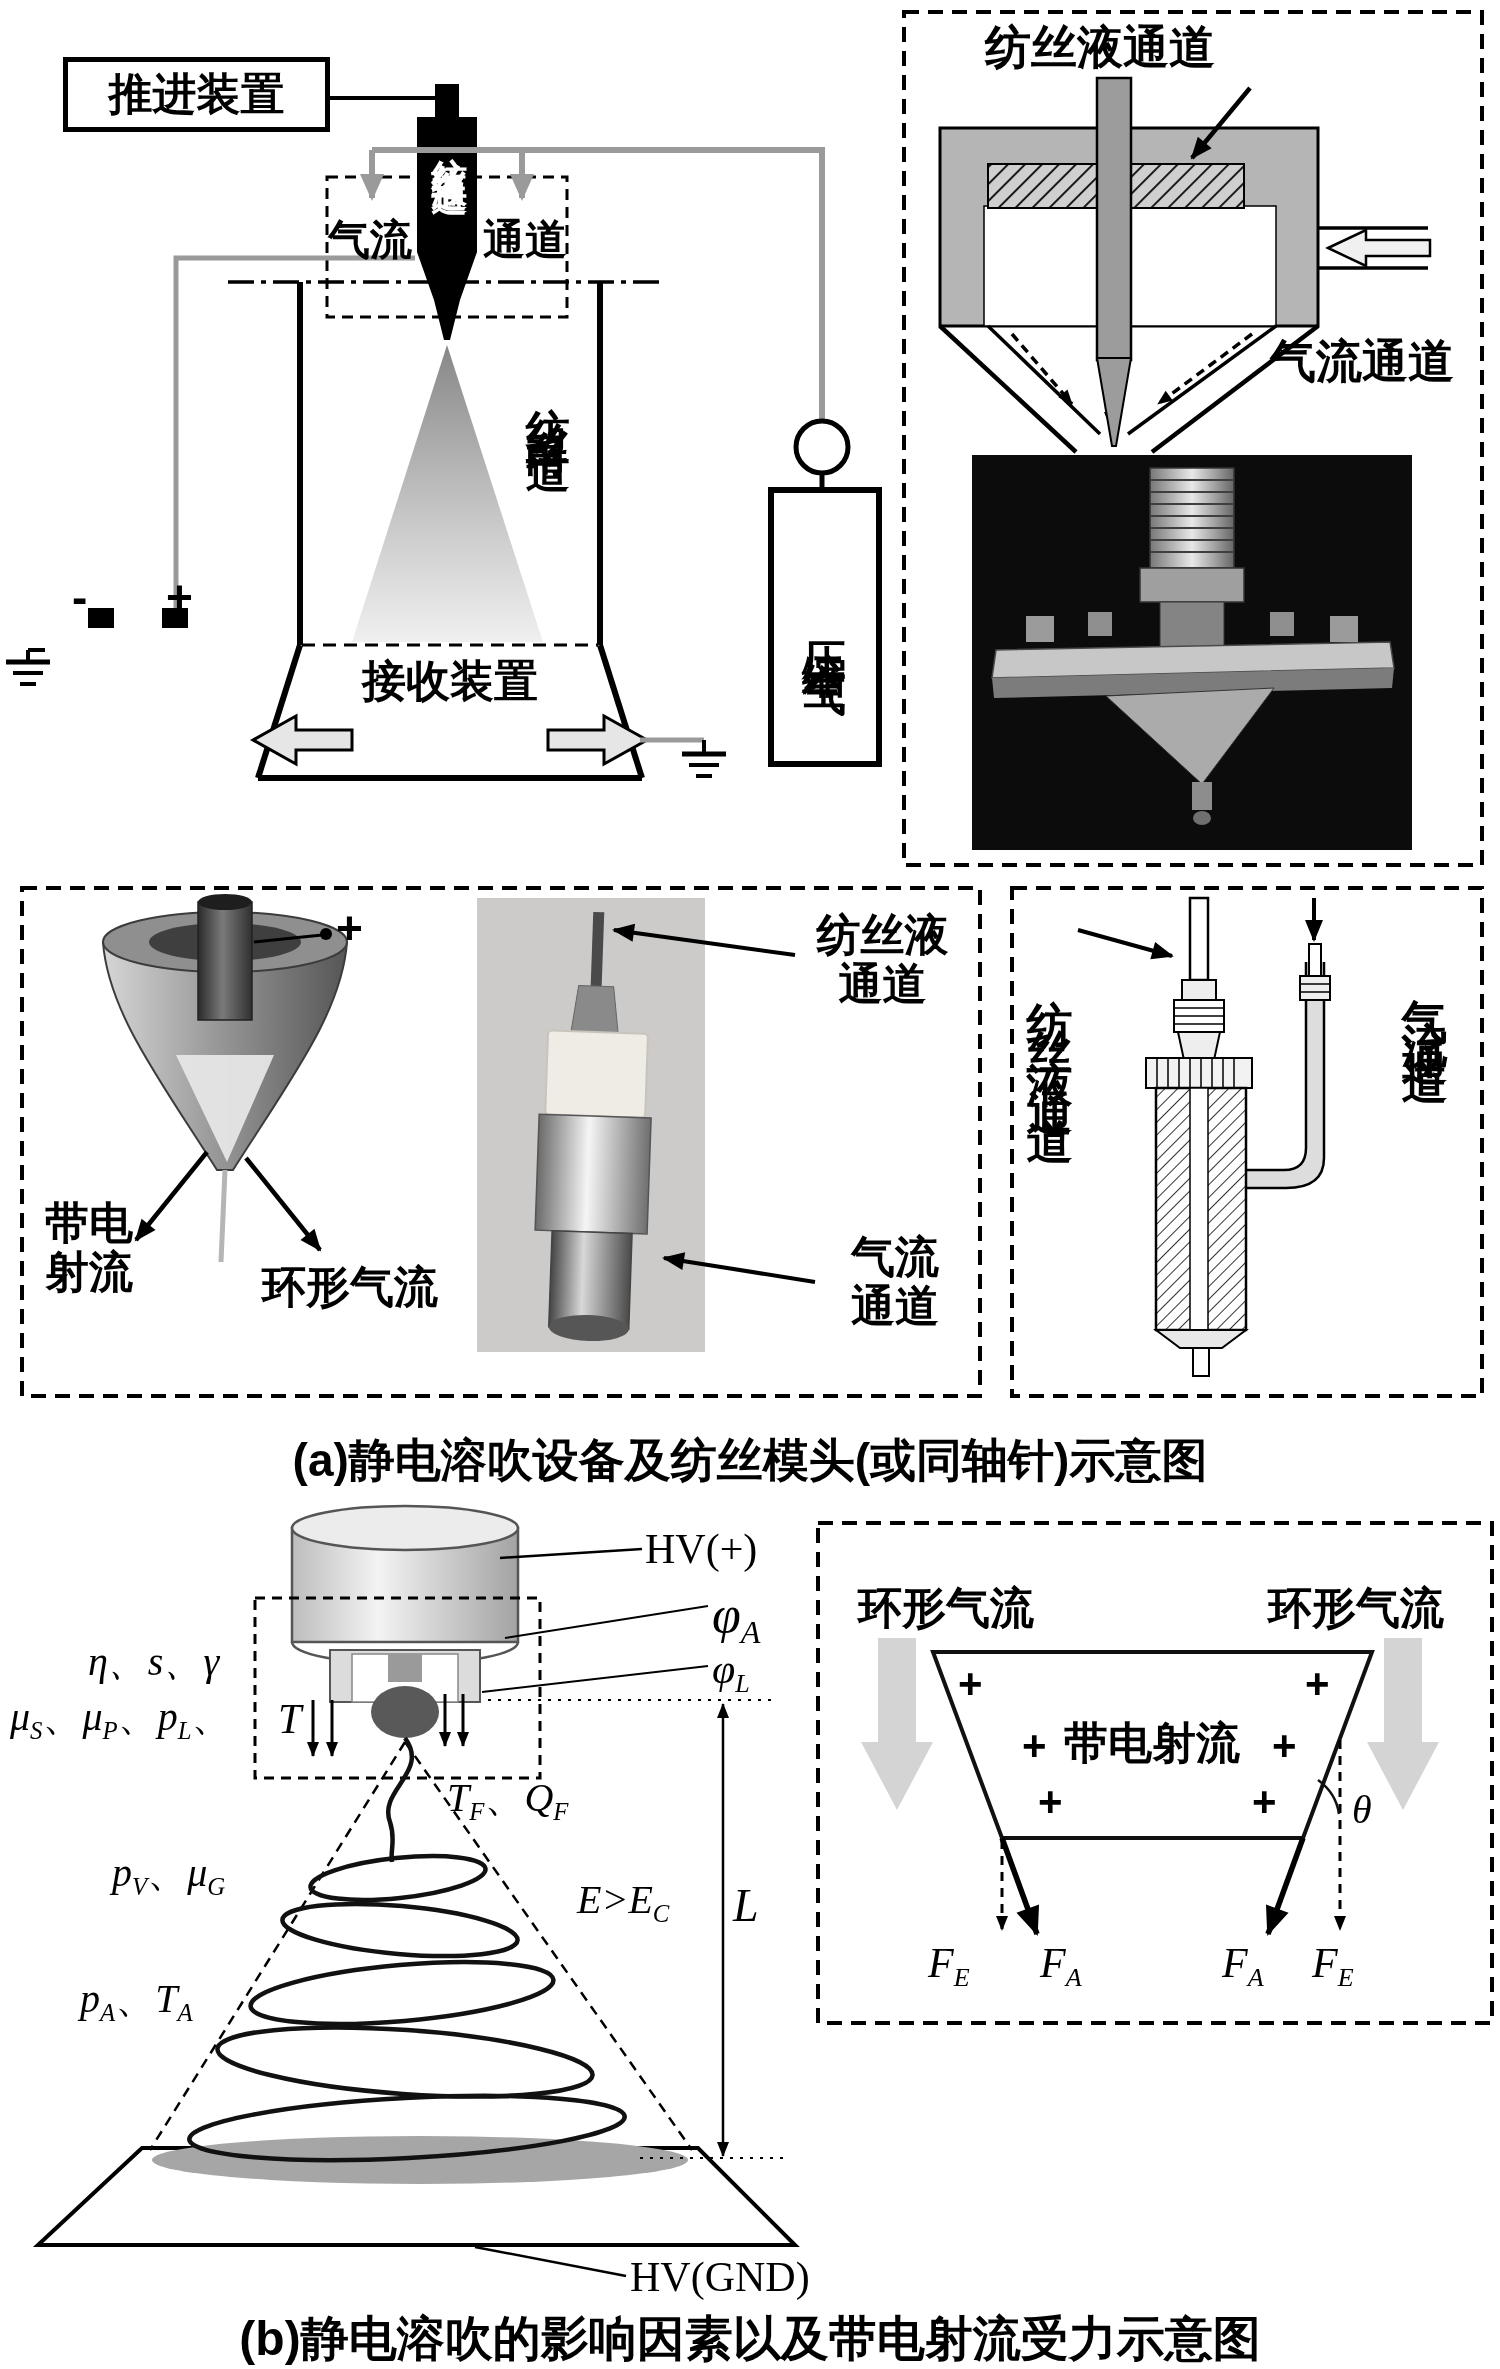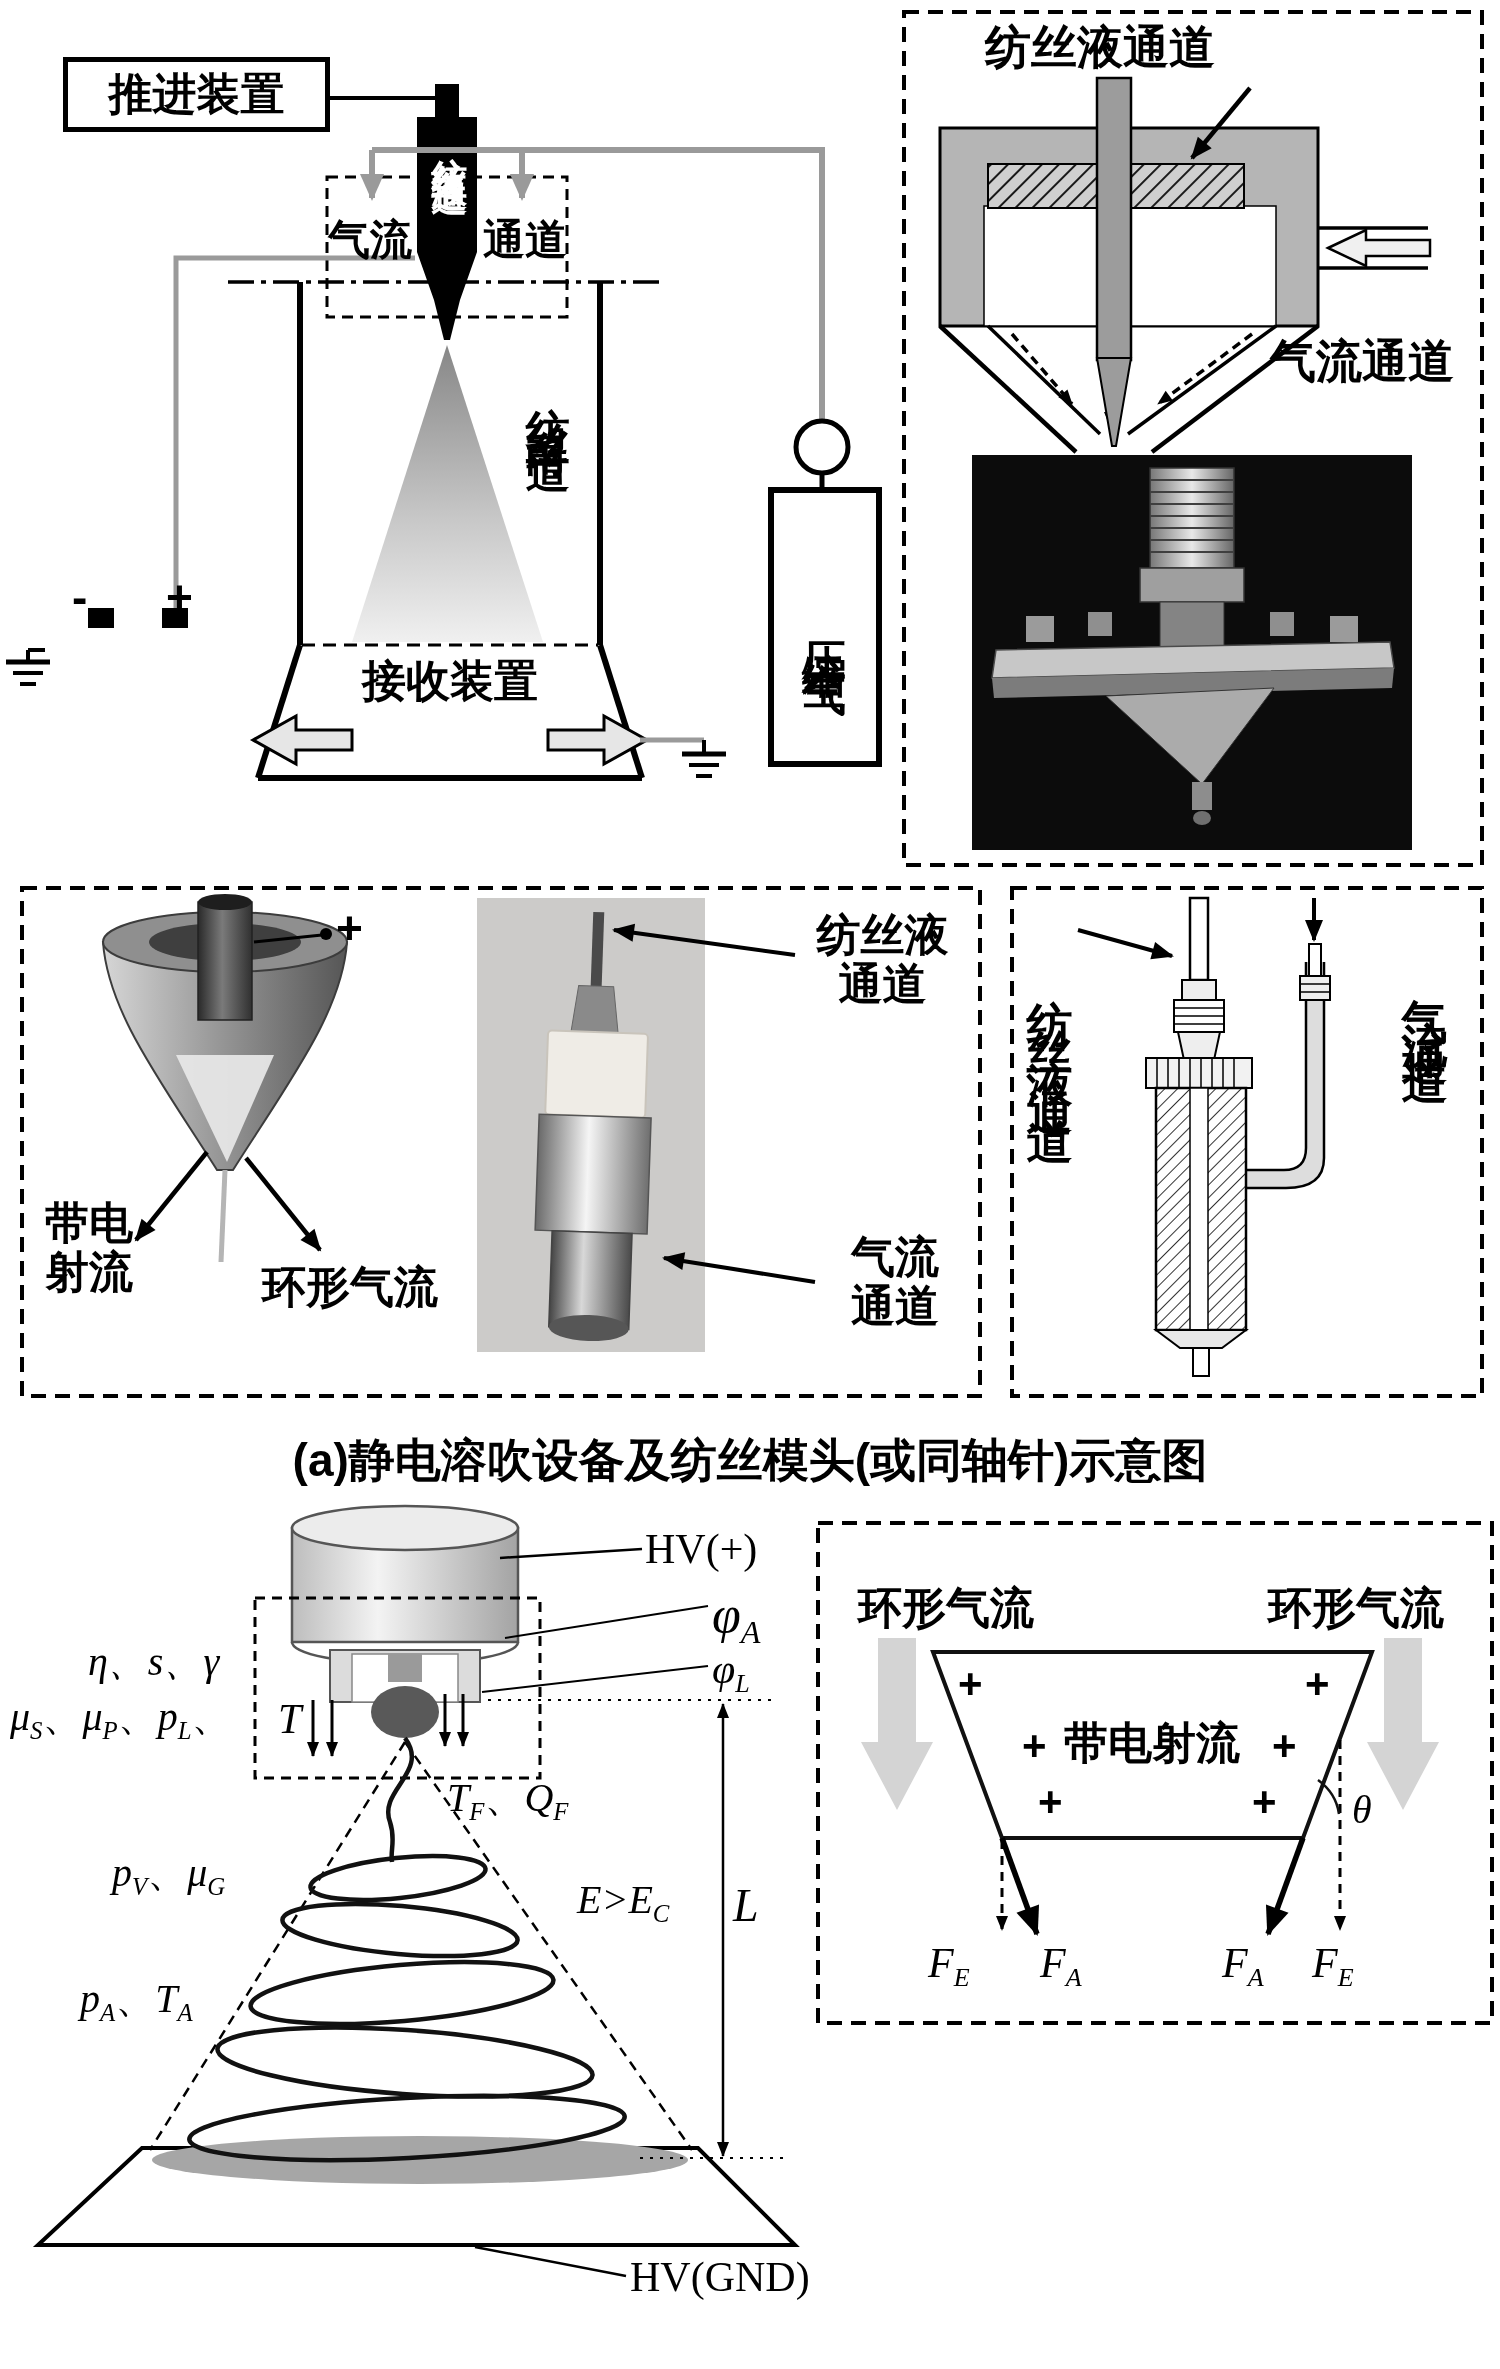--- a/index.html
+++ b/index.html
@@ -335,14 +335,15 @@
 <div class="lbl ser it" style="left:1040px;top:1940px;font-size:42px">
   <span>F</span><sub>A</sub>
 </div>
 <div class="lbl ser it" style="left:1222px;top:1940px;font-size:42px">
   <span>F</span><sub>A</sub>
 </div>
 <div class="lbl ser it" style="left:1312px;top:1940px;font-size:42px">
   <span>F</span><sub>E</sub>
 </div>
 
+<div class="lbl cn cap" style="left:0;top:2312px;font-size:48px">(b)静电溶吹的影响因素以及带电射流受力示意图</div>
 
 </div>
 
 </body></html>

